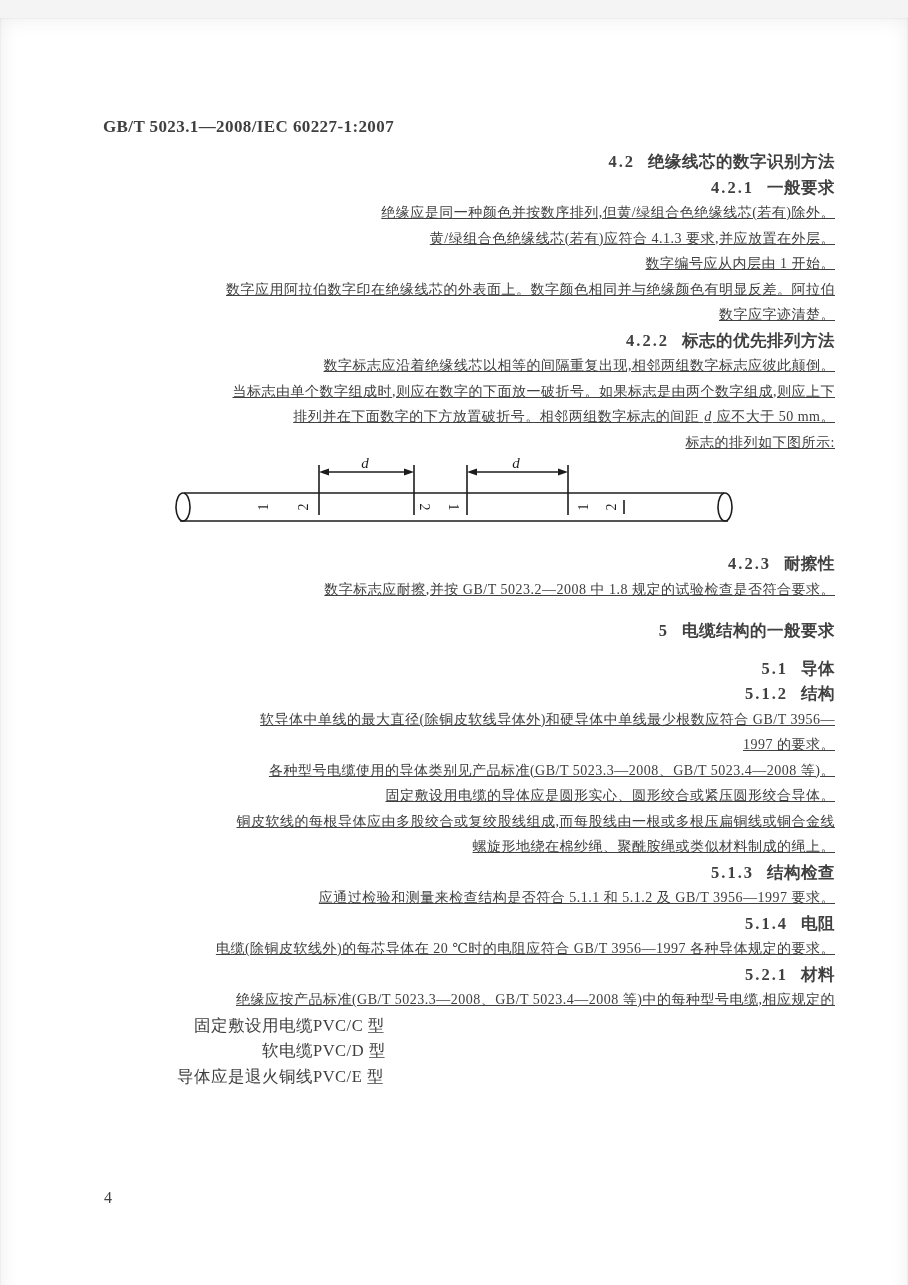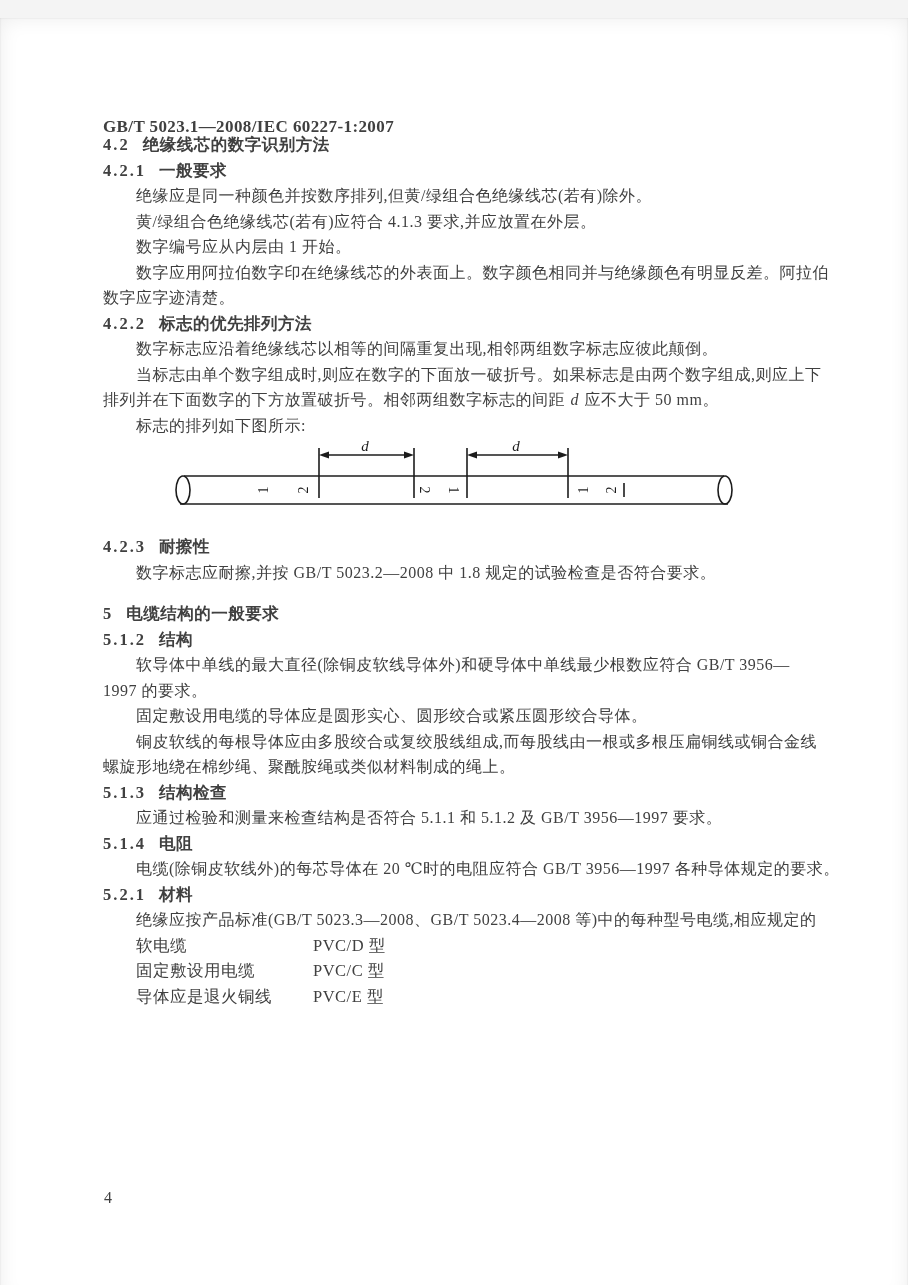--- a/index.html
+++ b/index.html
@@ -11,24 +11,24 @@
     box-shadow:inset 0 0 20px rgba(0,0,0,0.08), inset 0 0 2px rgba(0,0,0,0.12);
     font-family:"Liberation Serif","DejaVu Serif",serif;
     color:#404040;
     overflow:hidden;
   }
   .header{
     position:absolute;left:103px;top:99px;
     font-weight:bold;font-size:17px;letter-spacing:.4px;
     white-space:nowrap;
   }
-  .content{position:absolute;left:103px;top:114px;width:732px;}
+  .content{position:absolute;left:103px;top:131px;width:732px;text-align:right;}
   .line{
-    font-size:16px;line-height:25.5px;height:25.5px;
-    letter-spacing:.5px;white-space:nowrap;
+    font-size:14px;line-height:25.5px;height:25.5px;
+    letter-spacing:.5px;white-space:nowrap;text-decoration:underline;
   }
   .indent{padding-left:33px;}
   .h{font-weight:bold;font-size:16.5px;line-height:25.5px;height:25.5px;letter-spacing:.5px;white-space:nowrap;}
   .h .num{margin-right:13px;letter-spacing:2px;}
   .mt16{margin-top:16px;}
   .mt12{margin-top:12px;}
   .var{font-style:italic;font-family:"Liberation Serif","DejaVu Serif",serif;padding:0 1px;}
   .figure{margin:2px 0 14px 64px;height:80px;}
   .figure svg{display:block;}
   .dlabel{font-style:italic;font-size:15px;fill:#1c1c1c;}
@@ -114,27 +114,31 @@
 
     <div class="h">
       <span class="num">4.2.3</span><span>耐擦性</span>
     </div>
     <div class="line indent">数字标志应耐擦,并按 GB/T 5023.2—2008 中 1.8 规定的试验检查是否符合要求。</div>
 
     <div class="h mt16">
       <span class="num">5</span><span>电缆结构的一般要求</span>
     </div>
 
+    <div class="h mt12">
+      <span class="num">5.1</span><span>导体</span>
+    </div>
 
 
     <div class="h">
       <span class="num">5.1.2</span><span>结构</span>
     </div>
     <div class="line indent">软导体中单线的最大直径(除铜皮软线导体外)和硬导体中单线最少根数应符合 GB/T 3956—</div>
     <div class="line">1997 的要求。</div>
+    <div class="line indent">各种型号电缆使用的导体类别见产品标准(GB/T 5023.3—2008、GB/T 5023.4—2008 等)。</div>
     <div class="line indent">固定敷设用电缆的导体应是圆形实心、圆形绞合或紧压圆形绞合导体。</div>
     <div class="line indent">铜皮软线的每根导体应由多股绞合或复绞股线组成,而每股线由一根或多根压扁铜线或铜合金线</div>
     <div class="line">螺旋形地绕在棉纱绳、聚酰胺绳或类似材料制成的绳上。</div>
 
     <div class="h">
       <span class="num">5.1.3</span><span>结构检查</span>
     </div>
     <div class="line indent">应通过检验和测量来检查结构是否符合 5.1.1 和 5.1.2 及 GB/T 3956—1997 要求。</div>
 
     <div class="h">
@@ -142,26 +146,26 @@
     </div>
     <div class="line indent">电缆(除铜皮软线外)的每芯导体在 20 ℃时的电阻应符合 GB/T 3956—1997 各种导体规定的要求。</div>
 
 
     <div class="h">
       <span class="num">5.2.1</span><span>材料</span>
     </div>
     <div class="line indent">绝缘应按产品标准(GB/T 5023.3—2008、GB/T 5023.4—2008 等)中的每种型号电缆,相应规定的</div>
 
     <div class="lrow">
+      <span class="lname">固定敷设用电缆</span>
+      <span class="ltype">PVC/C 型</span>
+    </div>
+    <div class="lrow">
       <span class="lname">软电缆</span>
       <span class="ltype">PVC/D 型</span>
-    </div>
-    <div class="lrow">
-      <span class="lname">固定敷设用电缆</span>
-      <span class="ltype">PVC/C 型</span>
     </div>
     <div class="lrow">
       <span class="lname">导体应是退火铜线</span>
       <span class="ltype">PVC/E 型</span>
     </div>
 
   </div>
 
   <div class="footer">4</div>
 

